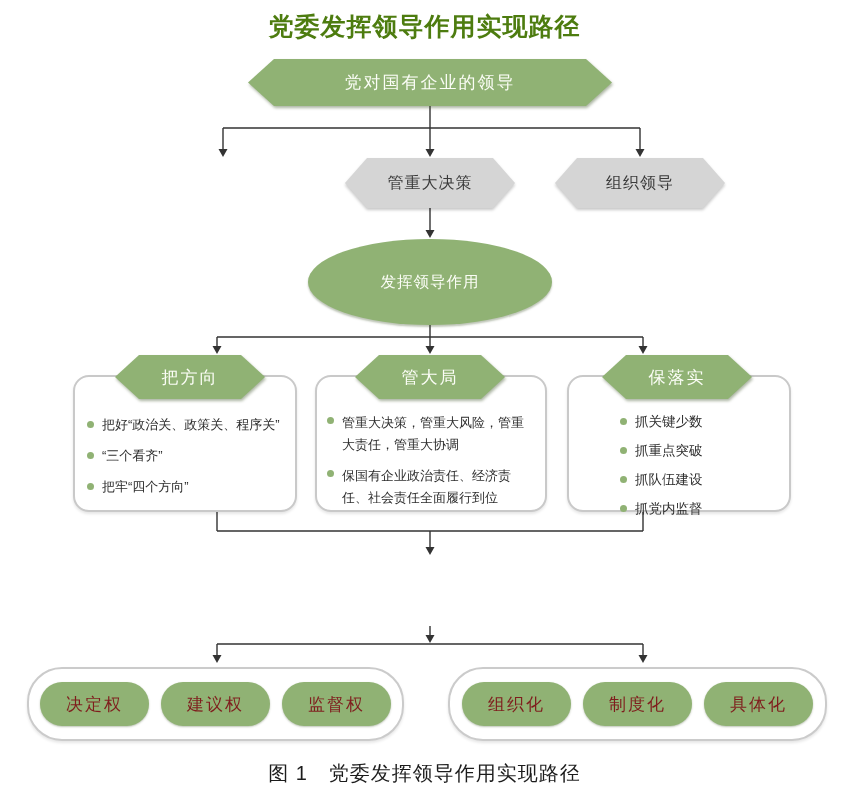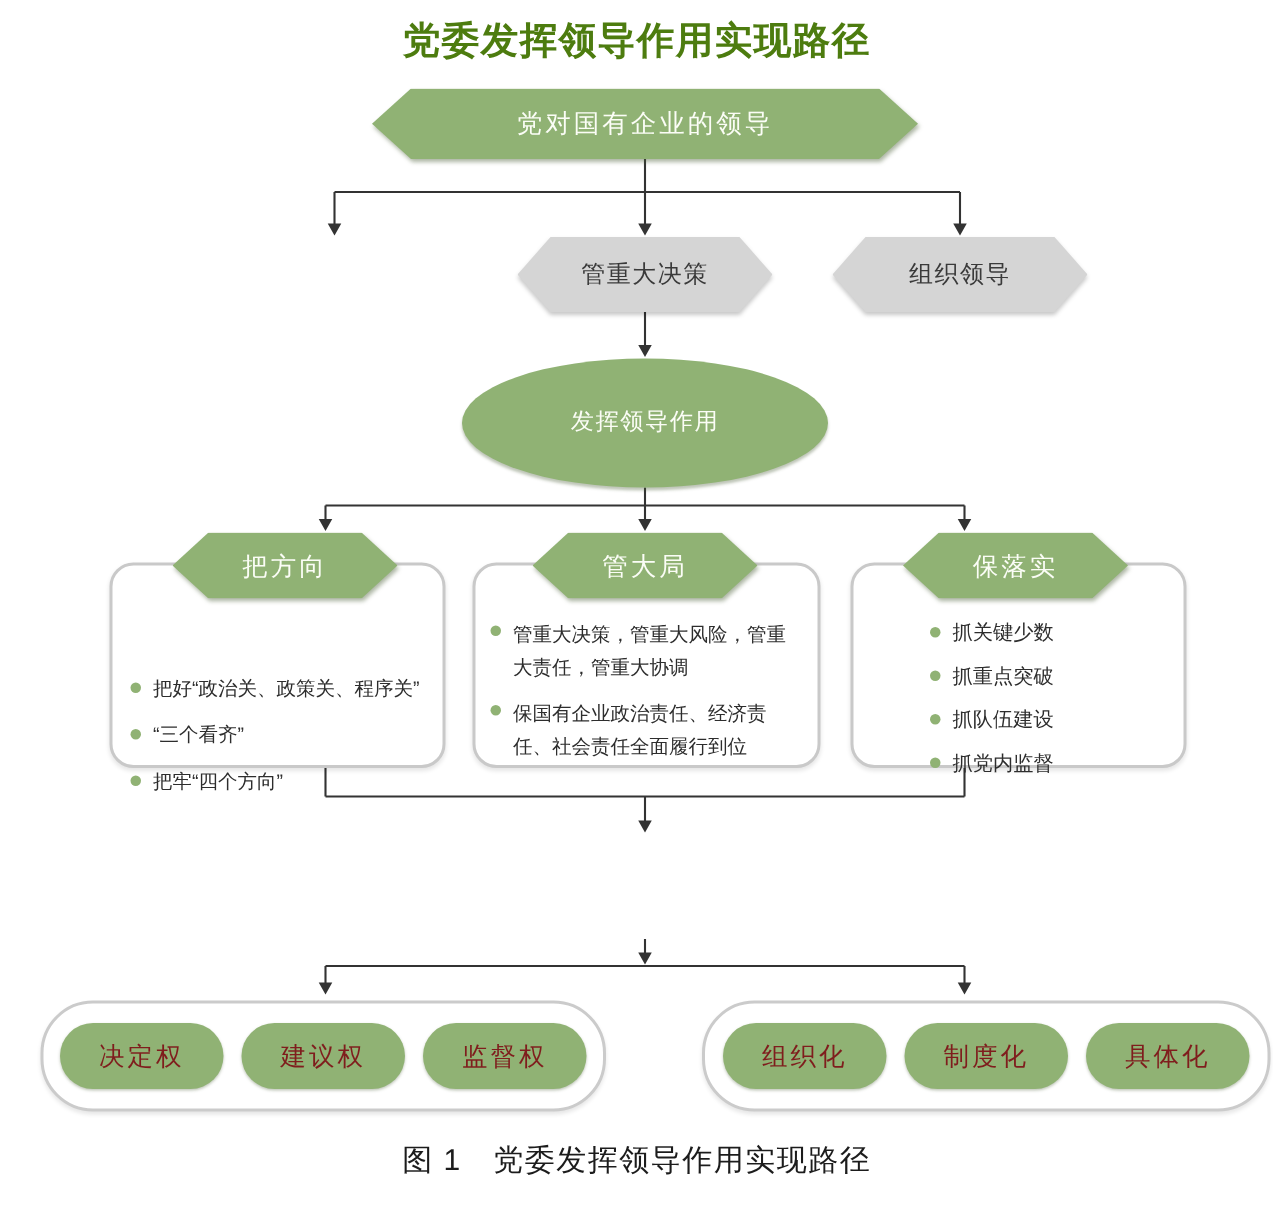--- a/index.html
+++ b/index.html
@@ -32,32 +32,32 @@
   }
   .pillar{
     position:absolute;z-index:2;top:375px;height:133px;background:#fff;
     border:2px solid #c9c9c9;border-radius:16px;box-shadow:0 2px 3px rgba(0,0,0,.10);
   }
   .pillar-0{left:73px;width:220px;} .pillar-1{left:315px;width:228px;} .pillar-2{left:567px;width:220px;}
   .pillar-head{top:355px;width:150px;height:44px;z-index:3;}
   .head-hex{--tip:24px;font-size:17px;letter-spacing:2px;}
   .head-0{left:115px;} .head-1{left:355px;} .head-2{left:602px;}
   .blist{position:absolute;z-index:4;display:flex;flex-direction:column;}
-  .blist-0{left:87px;top:416px;width:205px;gap:13px;font-size:13px;white-space:nowrap;margin-top:34px;}
+  .blist-0{left:87px;top:416px;width:205px;gap:13px;font-size:13px;white-space:nowrap;}
   .blist-1{left:327px;top:412px;width:208px;gap:9px;font-size:13px;line-height:1.7;}
   .blist-2{left:620px;top:413px;width:150px;gap:11px;font-size:13.5px;}
   .bitem{display:flex;align-items:flex-start;color:#2d2d2d;}
   .dot{width:7px;height:7px;border-radius:50%;background:#90b274;margin:5px 8px 0 0;flex:none;}
   .big-banner-wrap{left:163px;top:558px;width:535px;height:68px;}
   .big-banner{--tip:36px;font-size:15.5px;line-height:1.65;letter-spacing:1px;flex-direction:column;}
   .group{
     position:absolute;z-index:2;top:667px;height:70px;background:#fff;border:2px solid #cbcbcb;border-radius:35px;
     box-shadow:0 2px 3px rgba(0,0,0,.10);display:flex;align-items:center;justify-content:center;gap:12px;
   }
-  .group-0{left:27px;width:373px;} .group-1{left:468px;width:375px;}
+  .group-0{left:27px;width:373px;} .group-1{left:448px;width:375px;}
   .pill{
     width:109px;height:44px;border-radius:22px;background:#90b274;color:#7f1d1d;
     display:flex;align-items:center;justify-content:center;font-size:17px;letter-spacing:2px;
     box-shadow:0 1px 2px rgba(70,90,50,.35);
   }
   .caption{
     position:absolute;top:760px;left:0;width:100%;text-align:center;
     font-size:20px;font-weight:500;color:#1c1c1c;letter-spacing:1px;
   }
   .conn{stroke:#333333;stroke-width:1.4;fill:none;}

